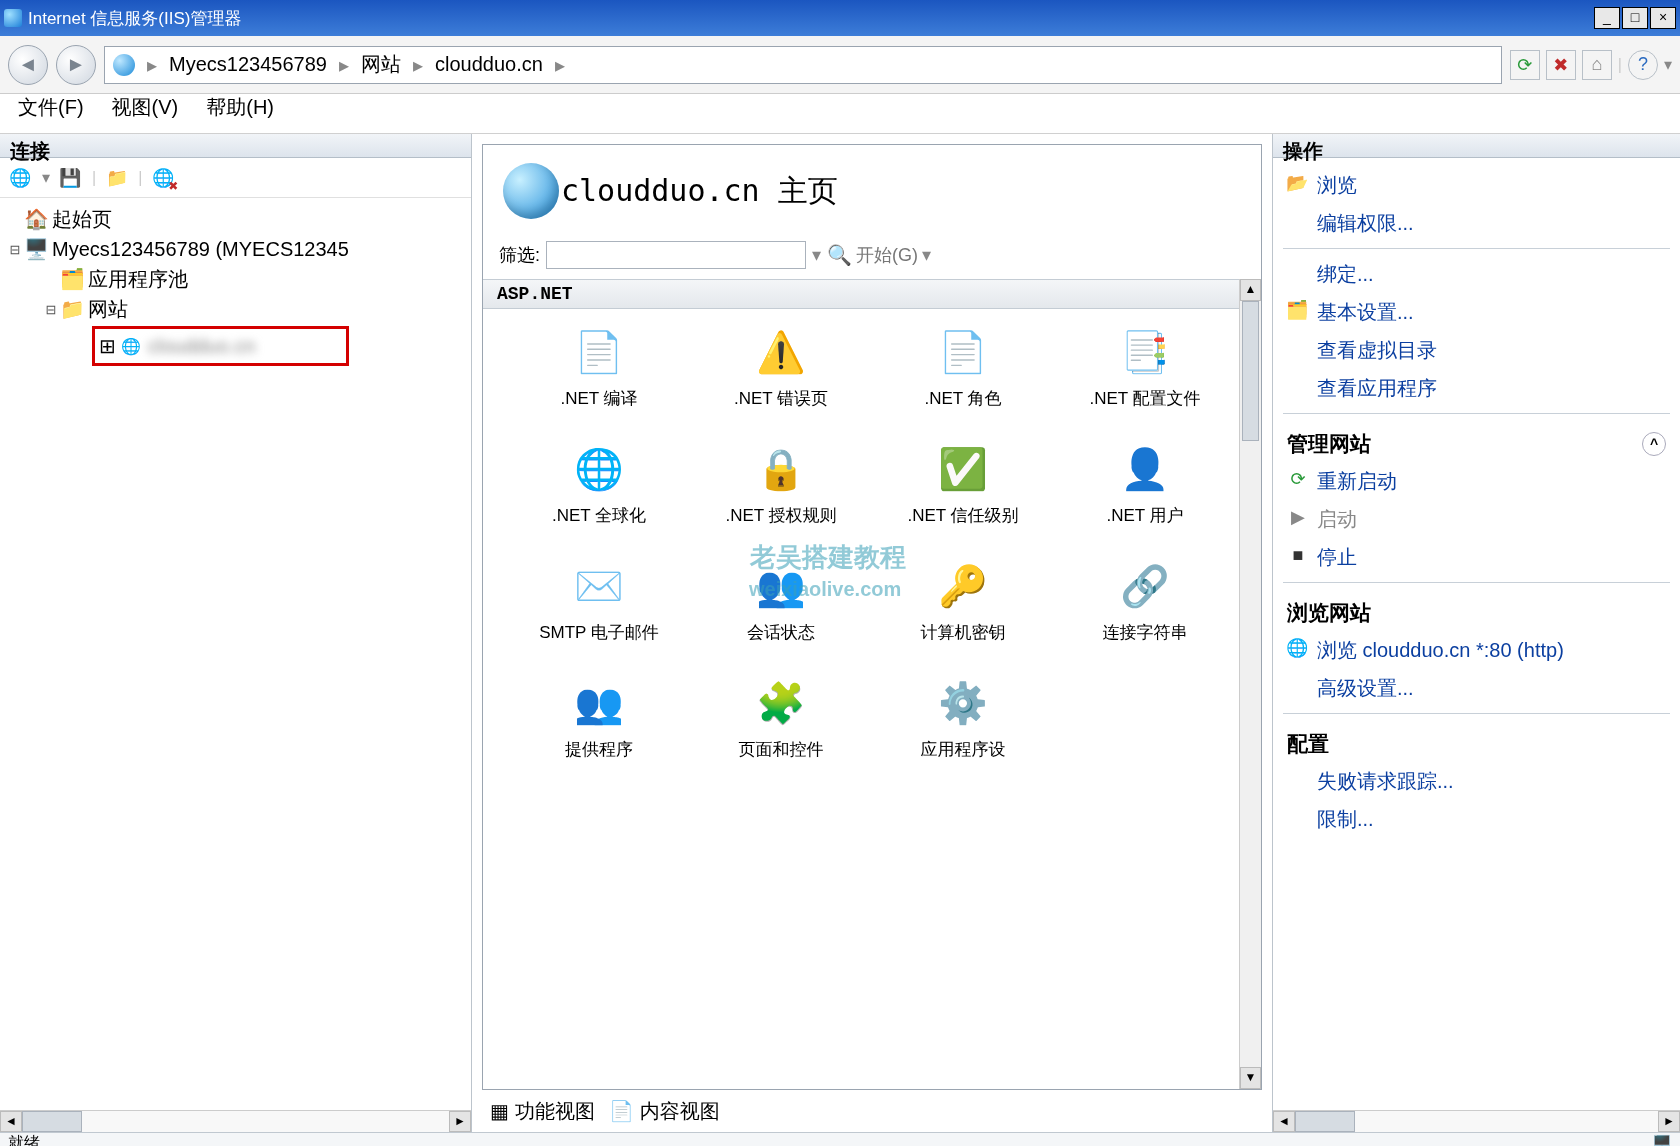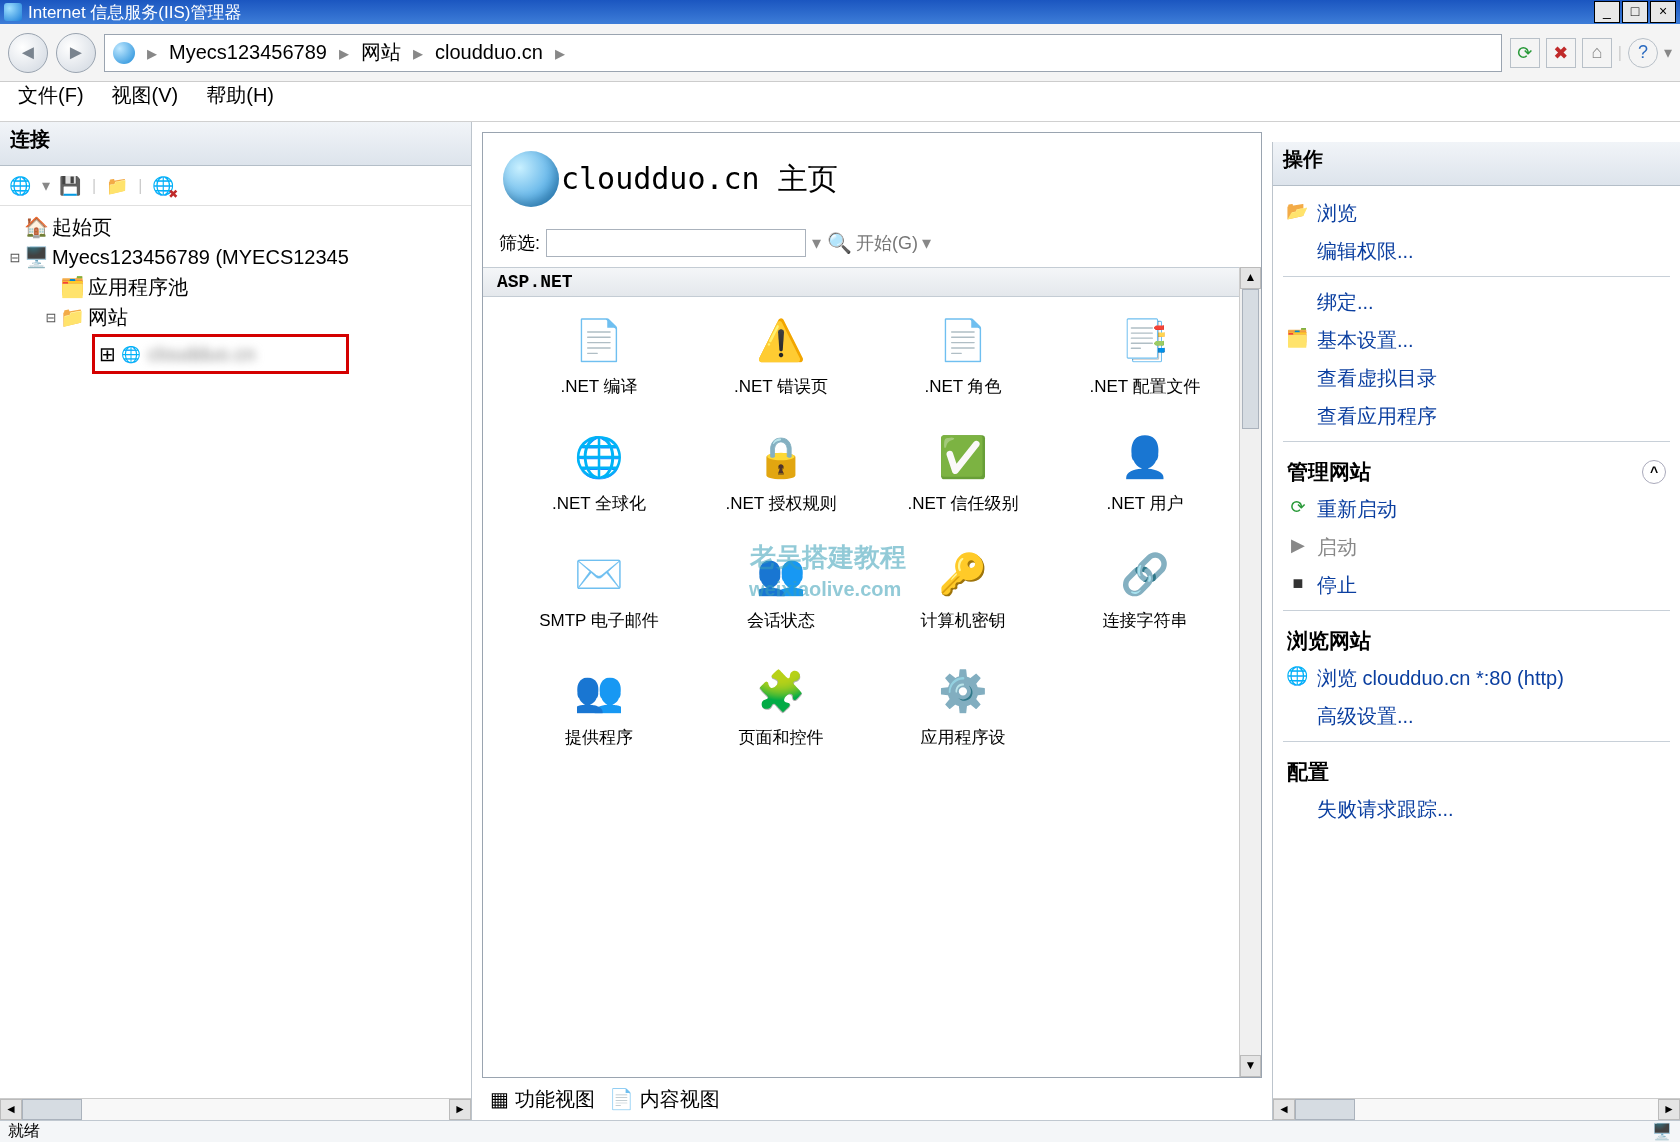--- a/index.html
+++ b/index.html
@@ -1,32 +1,32 @@
 <!DOCTYPE html>
 <html><head>
 <meta charset="utf-8">
 <style>
 * { box-sizing: border-box; margin: 0; padding: 0; font-family: "Microsoft YaHei", SimSun, Tahoma, sans-serif; }
 html, body { width: 1680px; height: 1146px; overflow: hidden; background: #fff; }
-.titlebar { height: 24px; background: linear-gradient(#1b56c0,#3d7dd8); color: #fff; display: flex; align-items: center; padding: 0 4px; font-size: 17px; }
+.titlebar { height: 36px; background: linear-gradient(#1b56c0,#3d7dd8); color: #fff; display: flex; align-items: center; padding: 0 4px; font-size: 17px; }
 .titlebar .app-icon { width: 18px; height: 18px; margin-right: 6px; background: radial-gradient(circle at 30% 30%, #9fe0ff, #1b7ed8); border-radius: 3px; }
 .titlebar .title-text { flex: 1; }
 .wincontrols { display: flex; gap: 2px; }
 .wincontrols .wc { width: 26px; height: 22px; background: #e8e8e8; border: 1px solid #000; text-align: center; font-size: 14px; line-height: 18px; color: #000; }
 .navbar { height: 58px; background: #f4f4f4; border-bottom: 1px solid #ccc; display: flex; align-items: center; padding: 0 8px; gap: 8px; }
 .navbtn { width: 40px; height: 40px; border-radius: 20px; background: radial-gradient(circle at 35% 35%, #fff, #cfd6df); border: 1px solid #9aa4b0; display:flex; align-items:center; justify-content:center; color:#7a848f; font-size:20px; }
 .addrbar { flex: 1; height: 38px; background: #fff; border: 1px solid #9aa4b0; display: flex; align-items: center; padding: 0 8px; font-size: 20px; font-family: "SimSun", monospace; gap: 12px; }
 .addrbar .globe { width:22px; height:22px; border-radius:11px; background: radial-gradient(circle at 30% 30%, #bfe8ff, #1b8ad8); }
 .addrbar .sep { color:#888; }
 .rightnav { display:flex; gap:6px; align-items:center; }
 .rightnav .rbtn { width:30px; height:30px; border:1px solid #b8c0c8; background:#f4f4f4; display:flex; align-items:center; justify-content:center; font-size:18px; color:#4a6; }
 .menubar { height: 40px; border-bottom: 1px solid #d0d0d0; display: flex; align-items: flex-start; padding: 0 18px; gap: 28px; font-size: 20px; }
 .bodyrow { display: flex; height: 998px; }
 .connections { width: 472px; border-right: 1px solid #bcc4cc; display:flex; flex-direction:column; }
-.pane-header { height: 44px; background: linear-gradient(#f1f4f8,#dde4ec); border-bottom: 1px solid #b4bec8; padding: 4px 10px; font-size: 20px; font-weight: bold; }
+.pane-header { height: 24px; background: linear-gradient(#f1f4f8,#dde4ec); border-bottom: 1px solid #b4bec8; padding: 4px 10px; font-size: 20px; font-weight: bold; }
 .conn-toolbar { height: 40px; display:flex; align-items:center; gap:8px; padding:0 8px; border-bottom:1px solid #e0e0e0; }
 .conn-toolbar .tb { width:26px; height:26px; display:flex; align-items:center; justify-content:center; font-size:18px; }
 .tree { flex:1; padding: 6px 4px; font-size: 20px; font-family: "SimSun", monospace; overflow:hidden; white-space:nowrap; }
 .tree-row { display:flex; align-items:center; height:30px; gap:4px; padding-left:4px; }
 .tree-row .exp { width:14px; font-size:13px; color:#555; text-align:center; }
 .tree-row .ticon { width:22px; height:22px; display:inline-flex; align-items:center; justify-content:center; }
 .red-box { border: 3px solid #d40000; height: 40px; margin-left: 88px; margin-right: 118px; margin-top: 2px; display:flex; align-items:center; gap:6px; padding:0 4px; }
 .hscroll { height:22px; background:#f0f0f0; border-top:1px solid #ccc; display:flex; }
 .hscroll .arrow { width:22px; background:#e4e4e4; border:1px solid #bbb; text-align:center; font-size:12px; line-height:18px; }
 .hscroll .track { flex:1; background:#f8f8f8; }
@@ -42,21 +42,21 @@
 .iconarea { flex:1; overflow:hidden; position:relative; }
 .group-hdr { background: linear-gradient(#f4f6f8,#e4e8ec); border-top:1px solid #c4ccd4; border-bottom:1px solid #c4ccd4; padding: 4px 14px; font-size: 18px; font-family: "Courier New", monospace; font-weight: bold; }
 .icon-grid { display:grid; grid-template-columns: repeat(4, 1fr); padding: 14px 30px; row-gap: 30px; column-gap: 10px; }
 .feat { display:flex; flex-direction:column; align-items:center; text-align:center; font-size:17px; font-family:"SimSun", monospace; gap:6px; }
 .feat .ficon { width:58px; height:58px; display:flex; align-items:center; justify-content:center; font-size:40px; }
 .vsbar { position:absolute; right:0; top:0; bottom:0; width:22px; background:#f0f0f0; border-left:1px solid #ccc; }
 .vsbar .vup, .vsbar .vdn { height:22px; background:#e4e4e4; border:1px solid #bbb; text-align:center; font-size:12px; line-height:18px; }
 .vsbar .vthumb { position:absolute; top:22px; left:2px; right:2px; height:140px; background:#d6dce2; border:1px solid #aab2bc; }
 .center-tabs { height:42px; display:flex; align-items:center; gap:14px; padding:0 8px; font-size:20px; }
 .center-tabs .view { display:flex; align-items:center; gap:6px; }
-.actionswrap { flex:1; border-left:1px solid #bcc4cc; display:flex; flex-direction:column; min-width:0;margin-top:20px; }
+.actionswrap { flex:1; border-left:1px solid #bcc4cc; display:flex; flex-direction:column; min-width:0; }
 .actions { flex:1; overflow:hidden; padding: 8px 10px; font-size:20px; }
 .act-link { color:#0b3fa0; padding: 4px 4px 4px 34px; position:relative; line-height:30px; }
 .act-link .aicon { position:absolute; left:4px; top:6px; width:22px; height:22px; display:flex; align-items:center; justify-content:center; font-size:18px; }
 .act-heading { font-weight:bold; padding: 10px 4px 4px 4px; font-size:21px; display:flex; align-items:center; justify-content:space-between; }
 .act-heading .collapse { width:24px; height:24px; border:1px solid #aab; border-radius:12px; text-align:center; font-size:14px; line-height:22px; }
 .act-divider { border-top:1px solid #c8d0d8; margin:6px 0; }
 .statusbar { height:22px; border-top:1px solid #c0c8d0; background:#f4f6f8; font-size:16px; padding:8px 8px; display:flex; align-items:center; justify-content:space-between; }
 .watermark { position:absolute; color:#3aa0b8; opacity:.55; font-size:26px; font-weight:bold; pointer-events:none; }
 .wm1 { left: 750px; top: 540px; }
 .wm2 { left: 720px; top: 578px; font-size:20px;margin-left:29px; }
@@ -274,20 +274,21 @@
       <div class="act-heading">
           <span>浏览网站</span>
         </div>
       <div class="act-link"><span class="aicon">🌐</span><span>浏览 cloudduo.cn *:80 (http)</span></div>
       <div class="act-link"><span>高级设置...</span></div>
       <div class="act-divider"></div>
       <div class="act-heading">
           <span>配置</span>
         </div>
       <div class="act-link"><span>失败请求跟踪...</span></div>
+      <div class="act-link"><span>限制...</span></div>
     </div>
     <div class="hscroll">
       <div class="arrow">◄</div>
       <div class="track">
           <div class="thumb"></div>
         </div>
       <div class="arrow">►</div>
     </div>
   </div>
 

